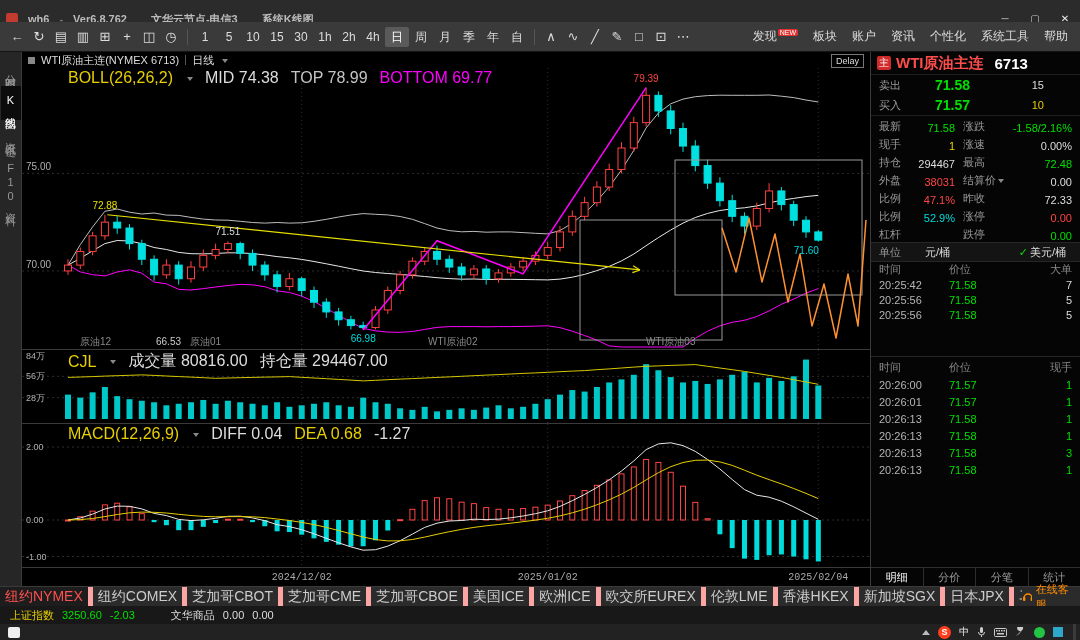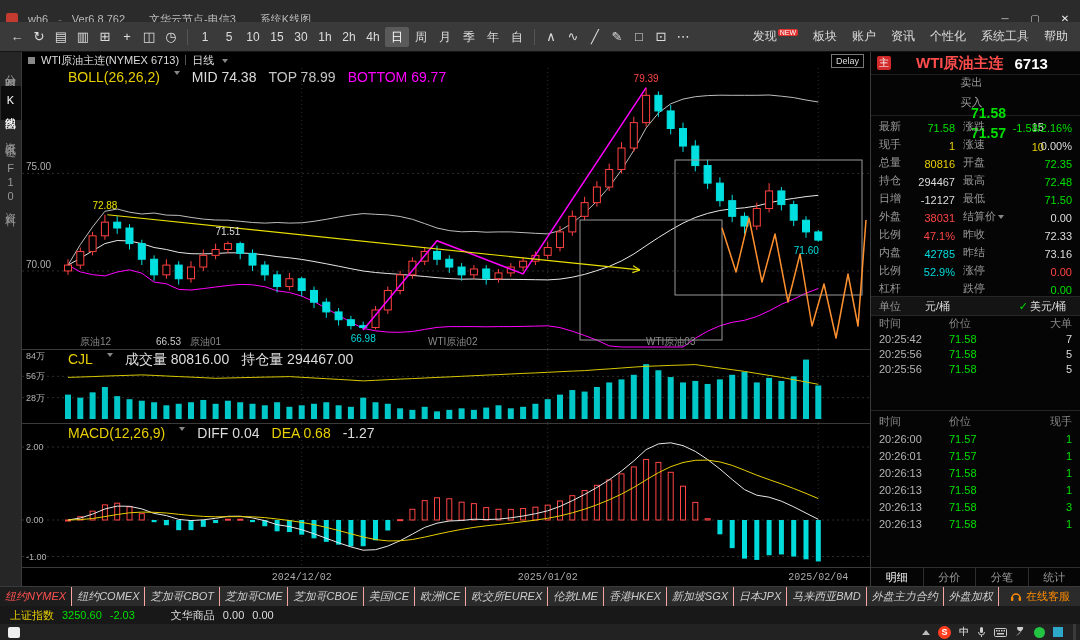--- a/index.html
+++ b/index.html
@@ -1,21 +1,21 @@
 <!DOCTYPE html>
 <html><head>
 <meta charset="utf-8">
 <style>
   html,body{margin:0;padding:0;background:#000;width:1080px;height:640px;overflow:hidden;}
   .app{position:relative;width:1080px;height:640px;background:#000;
        font-family:"Liberation Sans","DejaVu Sans",sans-serif;color:#ccc;overflow:hidden;font-size:12px;}
 
   
   .titlebar{position:absolute;top:0;left:0;right:0;height:38px;background:#2b2b2b;
-            display:flex;align-items:center;gap:10px;padding-left:6px;font-size:11px;color:#bbb;}
+            display:flex;align-items:center;gap:10px;padding-left:6px;font-size:11px;color:#bbb;font-weight:bold;}
   .app-icon{width:12px;height:12px;background:#c33a2e;border-radius:2px;flex:0 0 auto;}
   .tb-txt.dim{color:#777;}
   .tb-txt.gap{margin-left:14px;}
   .win-controls{margin-left:auto;display:flex;height:22px;}
   .win-btn{width:30px;text-align:center;line-height:22px;font-size:10px;color:#ccc;}
   .win-btn:last-child{color:#eee;}
 
   
   .toolbar{position:absolute;top:22px;left:0;right:0;height:30px;background:#3a3a3a;
            border-bottom:1px solid #141414;display:flex;align-items:center;padding:0 6px;box-sizing:border-box;}
@@ -43,38 +43,38 @@
   .ct-icon{width:7px;height:7px;background:#888;}
   .ct-div{width:1px;height:10px;background:#555;}
   .caret{display:inline-block;width:0;height:0;border:3px solid transparent;border-top:4px solid #888;margin-left:2px;position:relative;top:2px;}
   .delay-box{position:absolute;right:6px;top:2px;border:1px solid #777;color:#ddd;font-size:9px;
              height:12px;line-height:12px;padding:0 4px;}
   .pane{position:absolute;left:0;width:848px;border-bottom:1px solid #3a3a3a;box-sizing:border-box;background:#000;}
   #pane-main{top:16px;height:282px;}
   #pane-vol{top:298px;height:74px;}
   #pane-macd{top:372px;height:144px;}
   .pane svg{position:absolute;top:0;left:0;display:block;}
-  .ind-header{position:absolute;top:1px;left:46px;display:flex;gap:12px;font-size:14px;z-index:2;}
+  .ind-header{position:absolute;top:1px;left:46px;display:flex;align-items:center;gap:12px;font-size:16px;z-index:2;}
   .xaxis-row{position:absolute;top:516px;left:0;width:848px;height:18px;font-size:10px;color:#aaa;font-family:Liberation Mono, monospace;}
   .x-label{position:absolute;top:4px;}
 
   
   .c-green{color:#00e000;} .c-red{color:#ff4545;margin-top:16px;} .c-yellow{color:#e8cf00;}
   .c-cyan{color:#00dcdc;} .c-white{color:#dddddd;} .c-magenta{color:#ff00ff;}
   .c-topline{color:#c4c4c4;} .c-time{color:#b5b5b5;}
 
   
   .quote-panel{position:absolute;top:52px;left:870px;width:210px;height:534px;background:#050505;
                border-left:1px solid #3a3a3a;box-sizing:border-box;}
   .qp-header{height:22px;display:flex;align-items:center;gap:5px;padding:0 6px;border-bottom:1px solid #1e1e1e;}
   .qp-badge{width:14px;height:14px;background:#d22a2a;color:#fff;font-size:10px;text-align:center;
             line-height:14px;border-radius:2px;flex:0 0 auto;}
-  .qp-name{color:#ff4d4d;font-size:15px;font-weight:bold;margin-left:20px;}
+  .qp-name{color:#ff4d4d;font-size:15px;font-weight:bold;}
   .qp-code{color:#fff;font-size:15px;font-weight:bold;margin-left:6px;}
-  .q-trade{display:flex;align-items:center;height:20px;padding:0 8px;font-size:11px;flex-direction:column;}
+  .q-trade{display:flex;align-items:center;height:20px;padding:0 8px;font-size:11px;}
   .q-trade .q-lab{width:30px;color:#999;}
   .q-price{font-size:14px;font-weight:bold;margin-left:26px;}
   .q-qty{margin-left:auto;margin-right:28px;}
   .q-rows{border-top:1px solid #1e1e1e;}
   .q-row{display:flex;align-items:flex-end;height:18px;padding:0 8px;font-size:11px;white-space:nowrap;}
   .q-lab{flex:0 0 30px;color:#999;}
   .q-val{flex:0 0 46px;text-align:right;}
   .q-lab2{flex:0 0 44px;color:#999;margin-left:8px;display:flex;align-items:center;}
   .q-val2{flex:1;text-align:right;}
   .unit-row{display:flex;align-items:center;height:18px;padding:0 8px;font-size:11px;background:#141414;
@@ -92,21 +92,21 @@
   #tick-table{margin-top:34px;border-top:1px solid #262626;padding-top:2px;}
   .panel-tabs{position:absolute;bottom:0;left:0;right:0;height:18px;border-top:1px solid #2e2e2e;display:flex;}
   .p-tab{flex:1;text-align:center;line-height:18px;font-size:11px;color:#999;border-left:1px solid #2e2e2e;}
   .p-tab:first-child{border-left:none;}
   .p-tab.active{color:#fff;}
 
   
   .exchange-bar{position:absolute;top:586px;left:0;right:0;height:20px;background:#2b2b2b;
                 border-top:1px solid #3a3a3a;display:flex;align-items:center;box-sizing:border-box;}
   .ex-tabs{display:flex;align-items:center;height:20px;overflow:hidden;}
-  .ex-tab{padding:0 5px;line-height:19px;font-size:11px;color:#ccc;border-right:1px solid #fca5a5;white-space:nowrap;font-style:italic;}
+  .ex-tab{padding:0 5px;line-height:19px;font-size:14px;color:#ccc;border-right:5px solid #fca5a5;white-space:nowrap;}
   .ex-tab.active{color:#ff5050;background:#1d1d1d;}
   .service{margin-left:auto;display:flex;align-items:center;gap:4px;padding-right:10px;color:#ff8c00;font-size:11px;}
 
   
   .status-bar{position:absolute;top:606px;left:0;right:0;height:18px;background:#181818;display:flex;
               align-items:center;gap:8px;padding-left:10px;font-size:11px;}
   .sb-gap{width:20px;}
 
   
   .taskbar{position:absolute;top:624px;left:0;right:0;height:16px;background:#222;display:flex;
@@ -568,54 +568,36 @@
           <span class="q-lab2">涨跌</span>
           <span class="q-val2 c-green">-1.58/2.16%</span>
         </div>
         <div class="q-row">
           <span class="q-lab">现手</span>
           <span class="q-val c-yellow">1</span>
           <span class="q-lab2">涨速</span>
           <span class="q-val2 c-white">0.00%</span>
         </div>
         <div class="q-row">
-          <span class="q-lab">总量</span>
-          <span class="q-val c-yellow">80816</span>
-          <span class="q-lab2">开盘</span>
-          <span class="q-val2 c-green">72.35</span>
-        </div>
-        <div class="q-row">
           <span class="q-lab">持仓</span>
           <span class="q-val c-white">294467</span>
           <span class="q-lab2">最高</span>
           <span class="q-val2 c-green">72.48</span>
-        </div>
-        <div class="q-row">
-          <span class="q-lab">日增</span>
-          <span class="q-val c-white">-12127</span>
-          <span class="q-lab2">最低</span>
-          <span class="q-val2 c-green">71.50</span>
         </div>
         <div class="q-row">
           <span class="q-lab">外盘</span>
           <span class="q-val c-red">38031</span>
           <span class="q-lab2">结算价<span class="caret"></span></span>
           <span class="q-val2 c-white">0.00</span>
         </div>
         <div class="q-row">
           <span class="q-lab">比例</span>
           <span class="q-val c-red">47.1%</span>
           <span class="q-lab2">昨收</span>
           <span class="q-val2 c-white">72.33</span>
-        </div>
-        <div class="q-row">
-          <span class="q-lab">内盘</span>
-          <span class="q-val c-cyan">42785</span>
-          <span class="q-lab2">昨结</span>
-          <span class="q-val2 c-white">73.16</span>
         </div>
         <div class="q-row">
           <span class="q-lab">比例</span>
           <span class="q-val c-cyan">52.9%</span>
           <span class="q-lab2">涨停</span>
           <span class="q-val2 c-red">0.00</span>
         </div>
         <div class="q-row">
           <span class="q-lab">杠杆</span>
           <span class="q-val c-white"></span>

